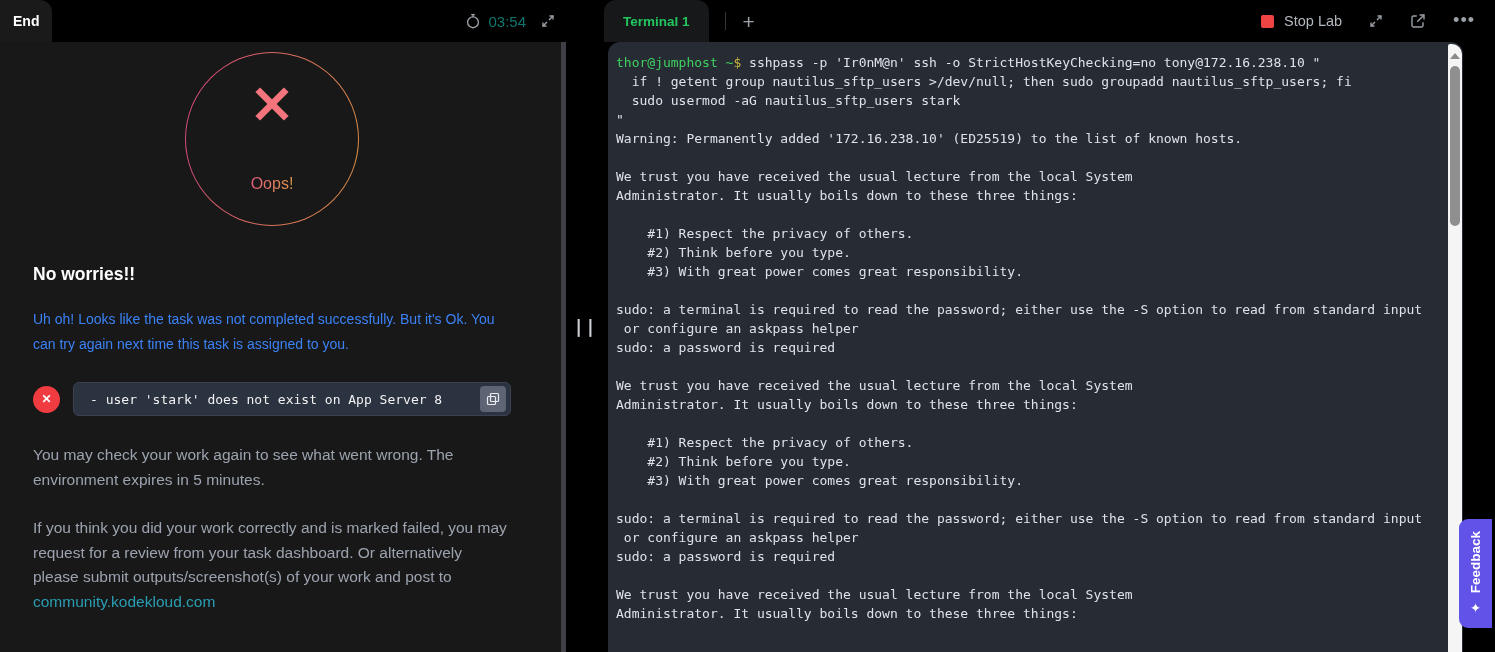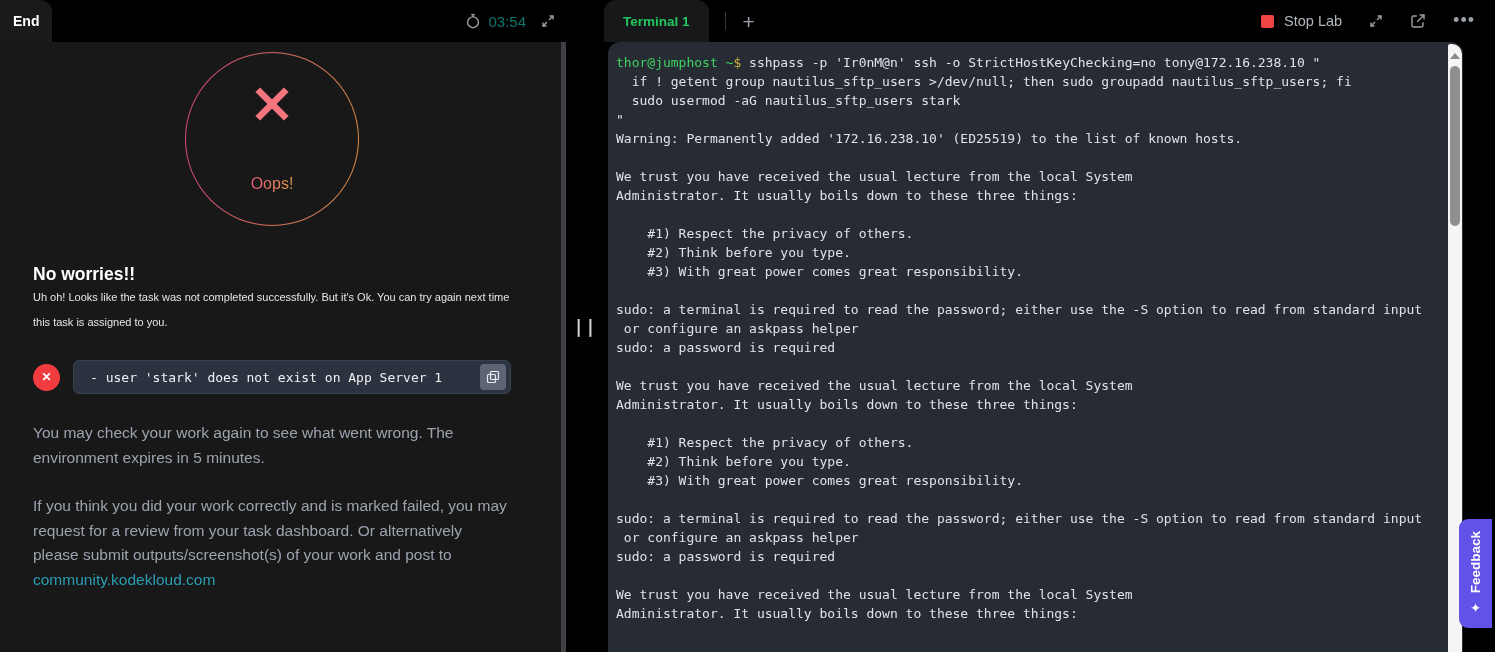--- a/index.html
+++ b/index.html
@@ -23,21 +23,21 @@
 
   .badge-circle { width:174px; height:174px; border-radius:50%; padding:1px;
                   background:linear-gradient(100deg,#d6457e 0%,#dd9243 100%); margin:10px auto 0; }
   .badge-inner { width:172px; height:172px; border-radius:50%; background:#181818;
                  display:flex; flex-direction:column; align-items:center; justify-content:center;gap:40px; }
   .badge-label { margin-top:12px; font-size:16px;
                  background:linear-gradient(90deg,#e55c7c,#df9a4b);
                  -webkit-background-clip:text; background-clip:text; color:transparent; }
 
   .result-title { margin-top:38px; color:#fff; font-size:17.5px; font-weight:700; }
-  .result-message { margin-top:0; color:#e5e5e5; font-size:11px; line-height:25px; }
+  .result-message { margin-top:22px; color:#3b82f6; font-size:14px; line-height:25px; }
 
   .error-row { display:flex; align-items:center; gap:13px; margin-top:25px; }
   .error-icon { width:27px; height:27px; border-radius:50%; background:#f03c40; flex-shrink:0;
                 display:flex; align-items:center; justify-content:center;
                 color:#fff; font-size:12px; font-weight:700; }
   .error-box { flex:1; height:34px; background:#2b3240; border:1px solid #3a4252; border-radius:6px;
                display:flex; align-items:center; padding:0 4px 0 16px; }
   .error-text { flex:1; font-family:"DejaVu Sans Mono", monospace; font-size:13px; color:#f2f2f2;
                 white-space:nowrap; overflow:hidden; }
   .copy-btn { width:26px; height:26px; background:#5d6574; border-radius:4px; flex-shrink:0;
@@ -129,21 +129,21 @@
           <div class="badge-label">Oops!</div>
         </div>
       </div>
 
       <h2 class="result-title">No worries!!</h2>
       <p class="result-message">Uh oh! Looks like the task was not completed successfully. But it's Ok. You can try again next time this task is assigned to you.</p>
 
       <div class="error-row">
         <div class="error-icon">✕</div>
         <div class="error-box">
-          <span class="error-text">- user 'stark' does not exist on App Server 1</span>
+          <span class="error-text">- user 'stark' does not exist on App Server 8</span>
           <span class="copy-btn">
             <svg width="14" height="14" viewBox="0 0 14 14" fill="none" stroke="#e9ebf0" stroke-width="1.2">
               <rect x="4.5" y="1.5" width="8" height="8" rx="1"></rect>
               <rect x="1.5" y="4.5" width="8" height="8" rx="1"></rect>
             </svg>
           </span>
         </div>
       </div>
 
       <p class="note">You may check your work again to see what went wrong. The environment expires in 5 minutes.</p>

